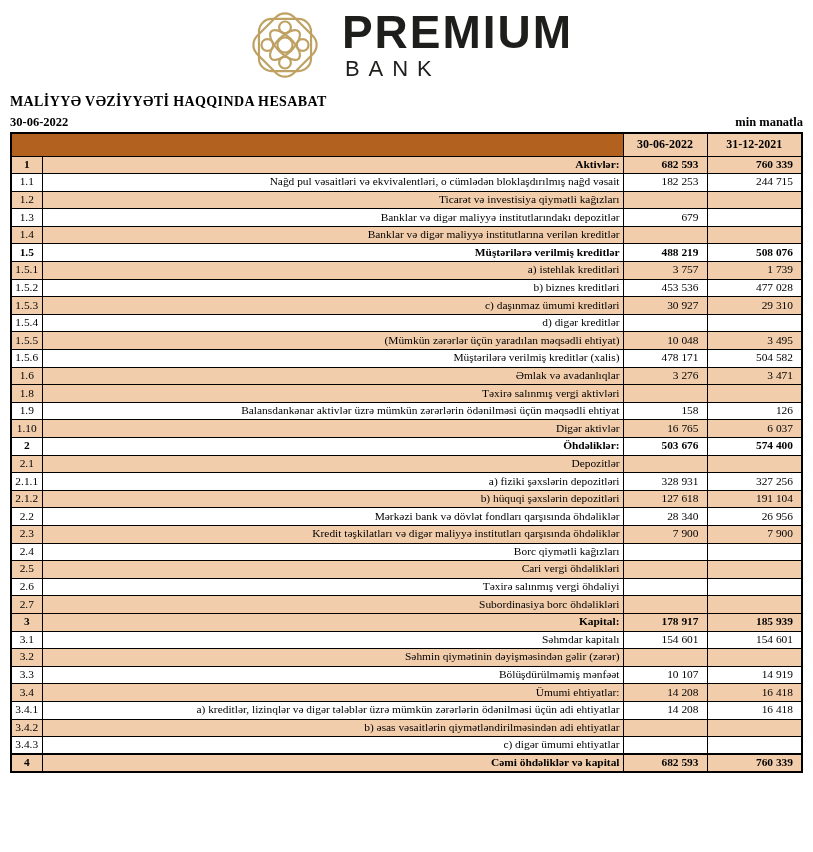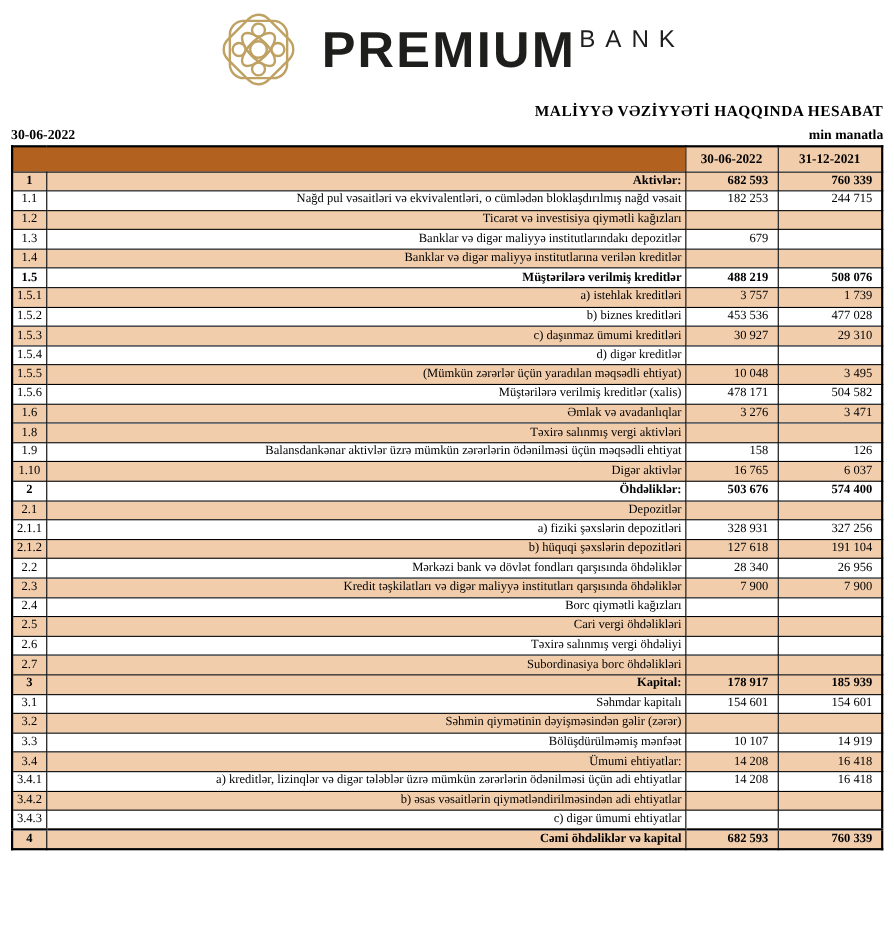--- a/index.html
+++ b/index.html
@@ -16,42 +16,42 @@
   
   .brand {
     display: flex;
     align-items: center;
     justify-content: center;
     gap: 12px;
     padding-top: 2px;
     height: 88px;
   }
   .logo { width: 90px; height: 84px; flex: 0 0 auto; }
-  .brand-text { display: flex; flex-direction: row; align-items: flex-start; }
+  .brand-text { display: flex; flex-direction: column; align-items: flex-start; }
   .brand-name {
     font-family: "Liberation Sans", sans-serif;
     font-weight: 800;
     font-size: 46px;
     line-height: 1.0;
     letter-spacing: 2px;
     color: #1e1e1c;
   }
   .brand-sub {
     font-family: "Liberation Sans", sans-serif;
     font-weight: 400;
     font-size: 22px;
     letter-spacing: 9px;
     color: #1e1e1c;
     margin-top: 1px;
     margin-left: 3px;
   }
 
   
   .title {
-    text-align: right;
+    text-align: left;
     font-size: 14px;
     font-weight: bold;
     letter-spacing: 0.4px;
     margin-top: 6px;
   }
   .meta-row {
     display: flex;
     justify-content: space-between;
     align-items: flex-end;
     font-size: 12.5px;

